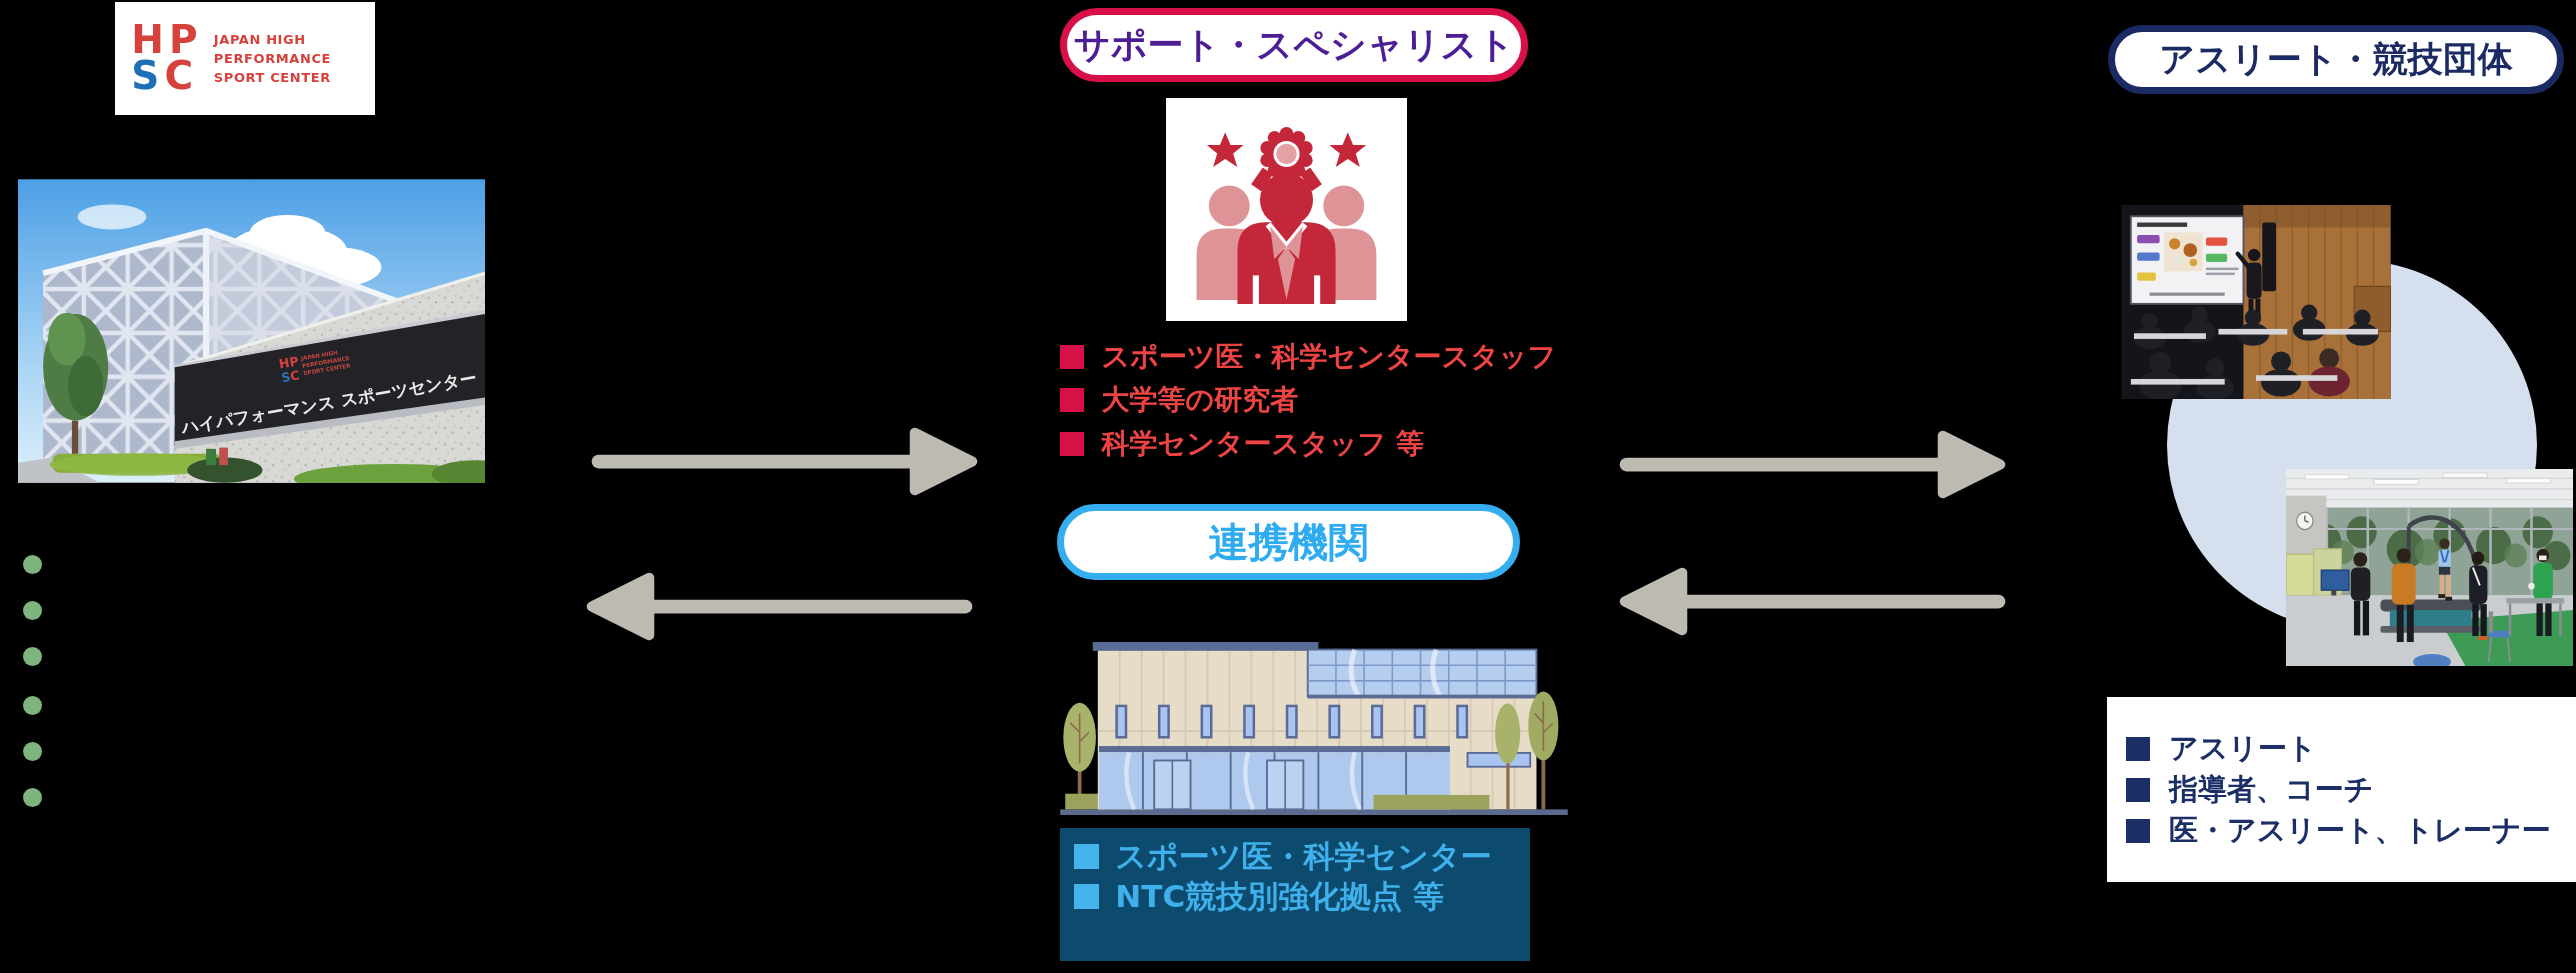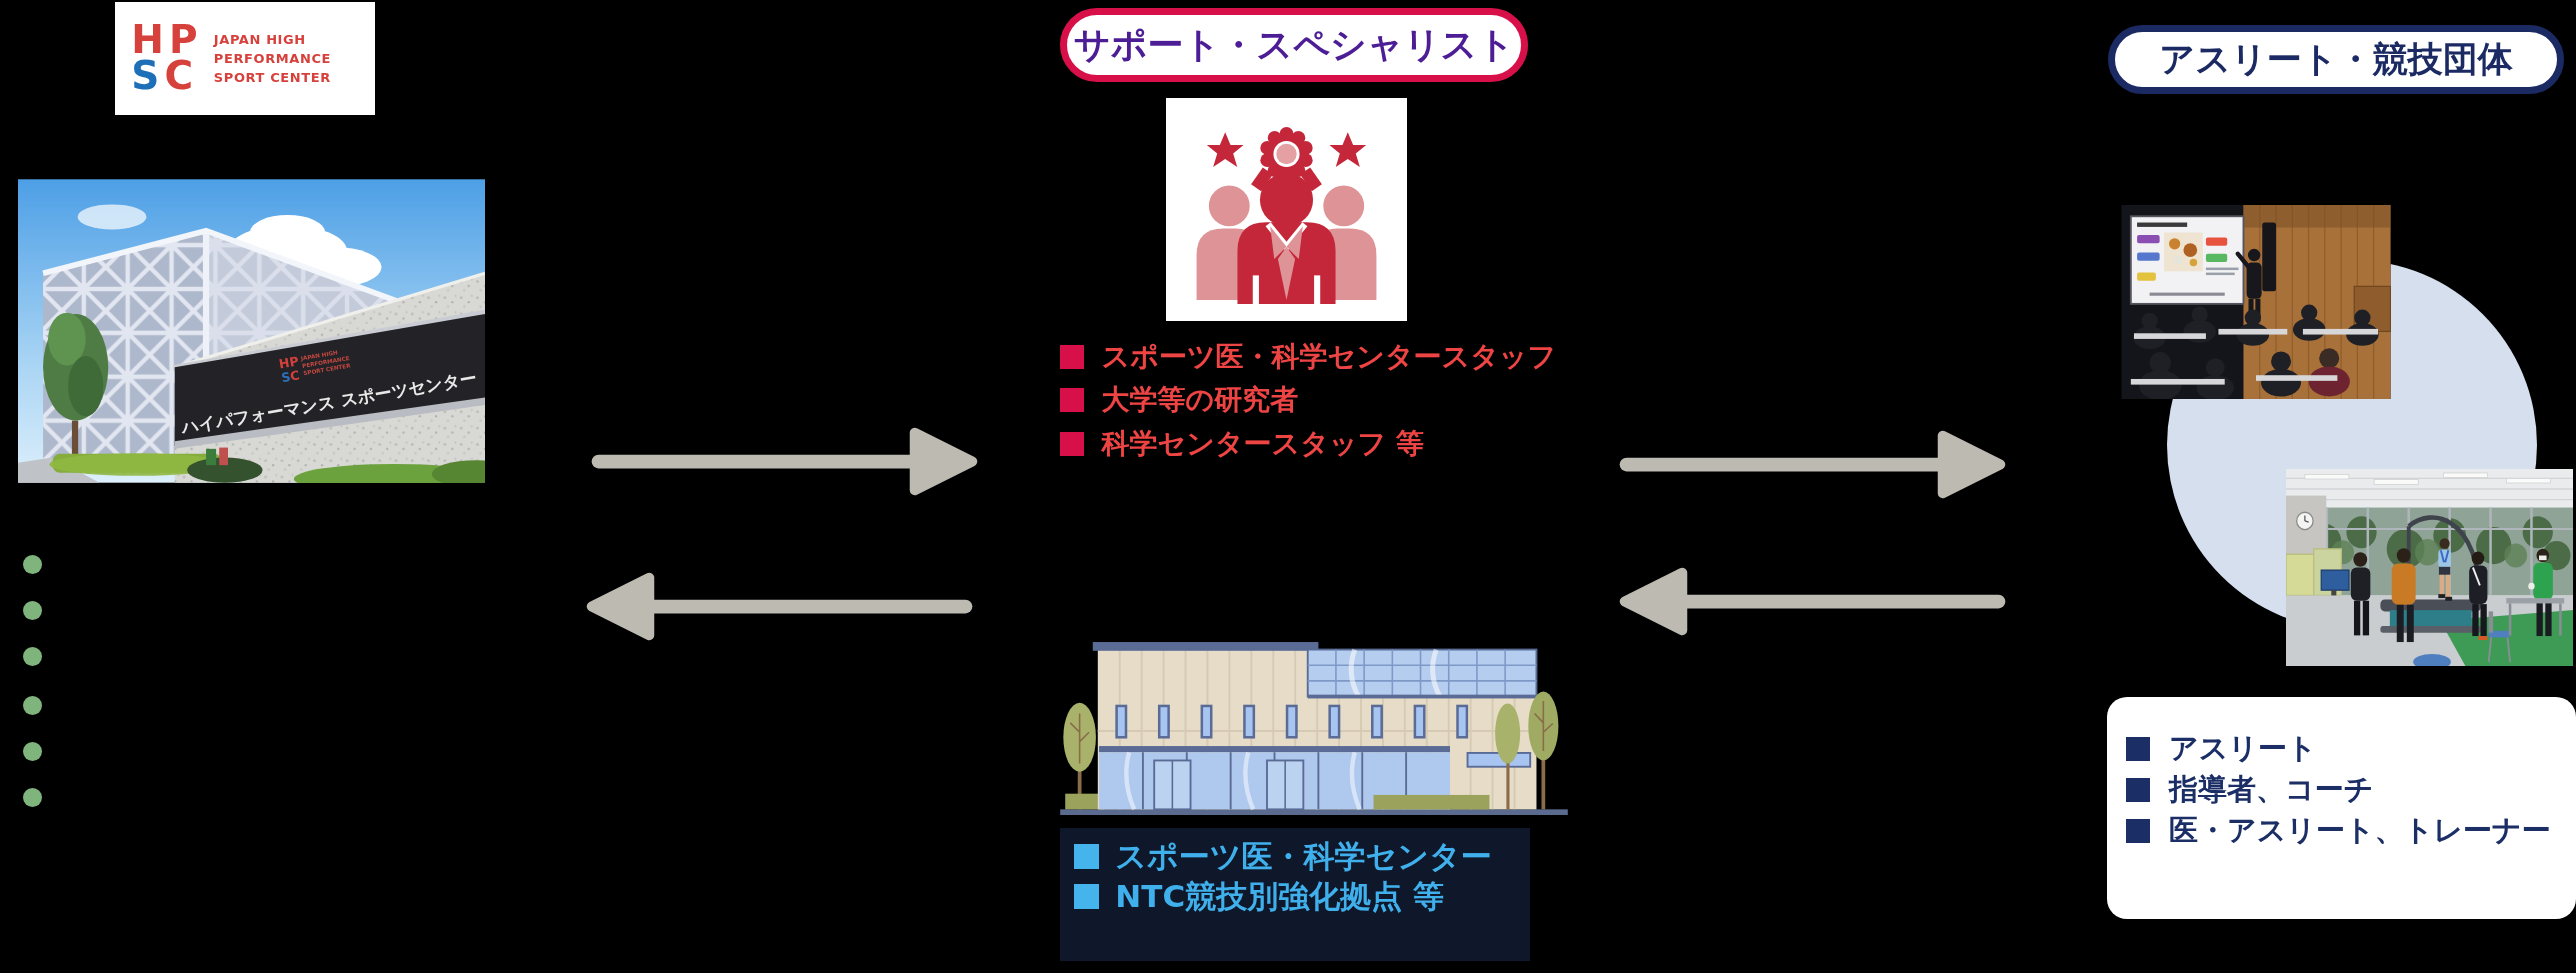--- a/index.html
+++ b/index.html
@@ -28,26 +28,26 @@
 
   
   .icon-card{left:1166px;top:98px;width:241px;height:223px;background:#fff;
              display:flex;align-items:center;justify-content:center;}
 
   
   .row{display:flex;align-items:center;position:absolute;}
   .sq{flex:0 0 auto;display:inline-block;}
   .red-row{left:1060px;height:40px;color:#ef4444;font-size:28px;font-weight:700;}
   .red-row .sq{width:24px;height:24px;background:#D8104A;margin-right:17.6px;}
-  .center-box{left:1060px;top:828px;width:470px;height:133px;background:#0f172a;
+  .center-box{left:1060px;top:828px;width:470px;height:133px;background:#0c4a6e;
               box-sizing:border-box;padding:8.8px 0 0 14px;}
   .blue-row{position:static;height:40px;color:#3FB0EB;font-size:31px;font-weight:700;}
   .blue-row .sq{width:25px;height:25px;background:#45B3EC;margin-right:16.3px;}
-  .right-box{left:2107px;top:697px;width:469px;height:222px;background:#fff;
-             box-sizing:border-box;padding:31px 0 0 19px;border-radius:20px;}
+  .right-box{left:2107px;top:697px;width:469px;height:185px;background:#fff;
+             box-sizing:border-box;padding:31px 0 0 19px;}
   .navy-row{position:static;height:41px;color:#1B2F66;font-size:29px;font-weight:700;}
   .navy-row .sq{width:24px;height:24px;background:#1B2F66;margin-right:19px;}
 
   .bullet{width:19px;height:19px;border-radius:50%;background:#7FB47D;}
 
   .circle{left:2167px;top:260px;width:370px;height:370px;border-radius:50%;background:#D5DFEE;}
 
   svg text{font-family:"DejaVu Sans",sans-serif;}
 </style>
 </head>
@@ -200,20 +200,23 @@
   </div>
   <div class="row red-row" style="top:380px">
     <span class="sq"></span>
     <span>大学等の研究者</span>
   </div>
   <div class="row red-row" style="top:424px">
     <span class="sq"></span>
     <span>科学センタースタッフ 等</span>
   </div>
 
+  <div class="abs pill pill-blue">
+    <span>連携機関</span>
+  </div>
 
   <svg class="abs" style="left:1060px;top:632px" width="508" height="188" viewBox="0 0 810 300">
     <rect x="0" y="283" width="810" height="9" fill="#5A6B8F"></rect>
     <g>
       <rect x="28" y="210" width="6" height="73" fill="#8A6B4A"></rect>
       <ellipse cx="31" cy="168" rx="26" ry="55" fill="#A9B26B"></ellipse>
       <path d="M31,130 V210 M31,160 L16,145 M31,175 L46,160" stroke="#8A6B4A" stroke-width="2.5" fill="none"></path>
       <rect x="8" y="258" width="62" height="25" fill="#9AA25C"></rect>
     </g>
     <rect x="60" y="28" width="700" height="255" fill="#E6DCC8"></rect>

